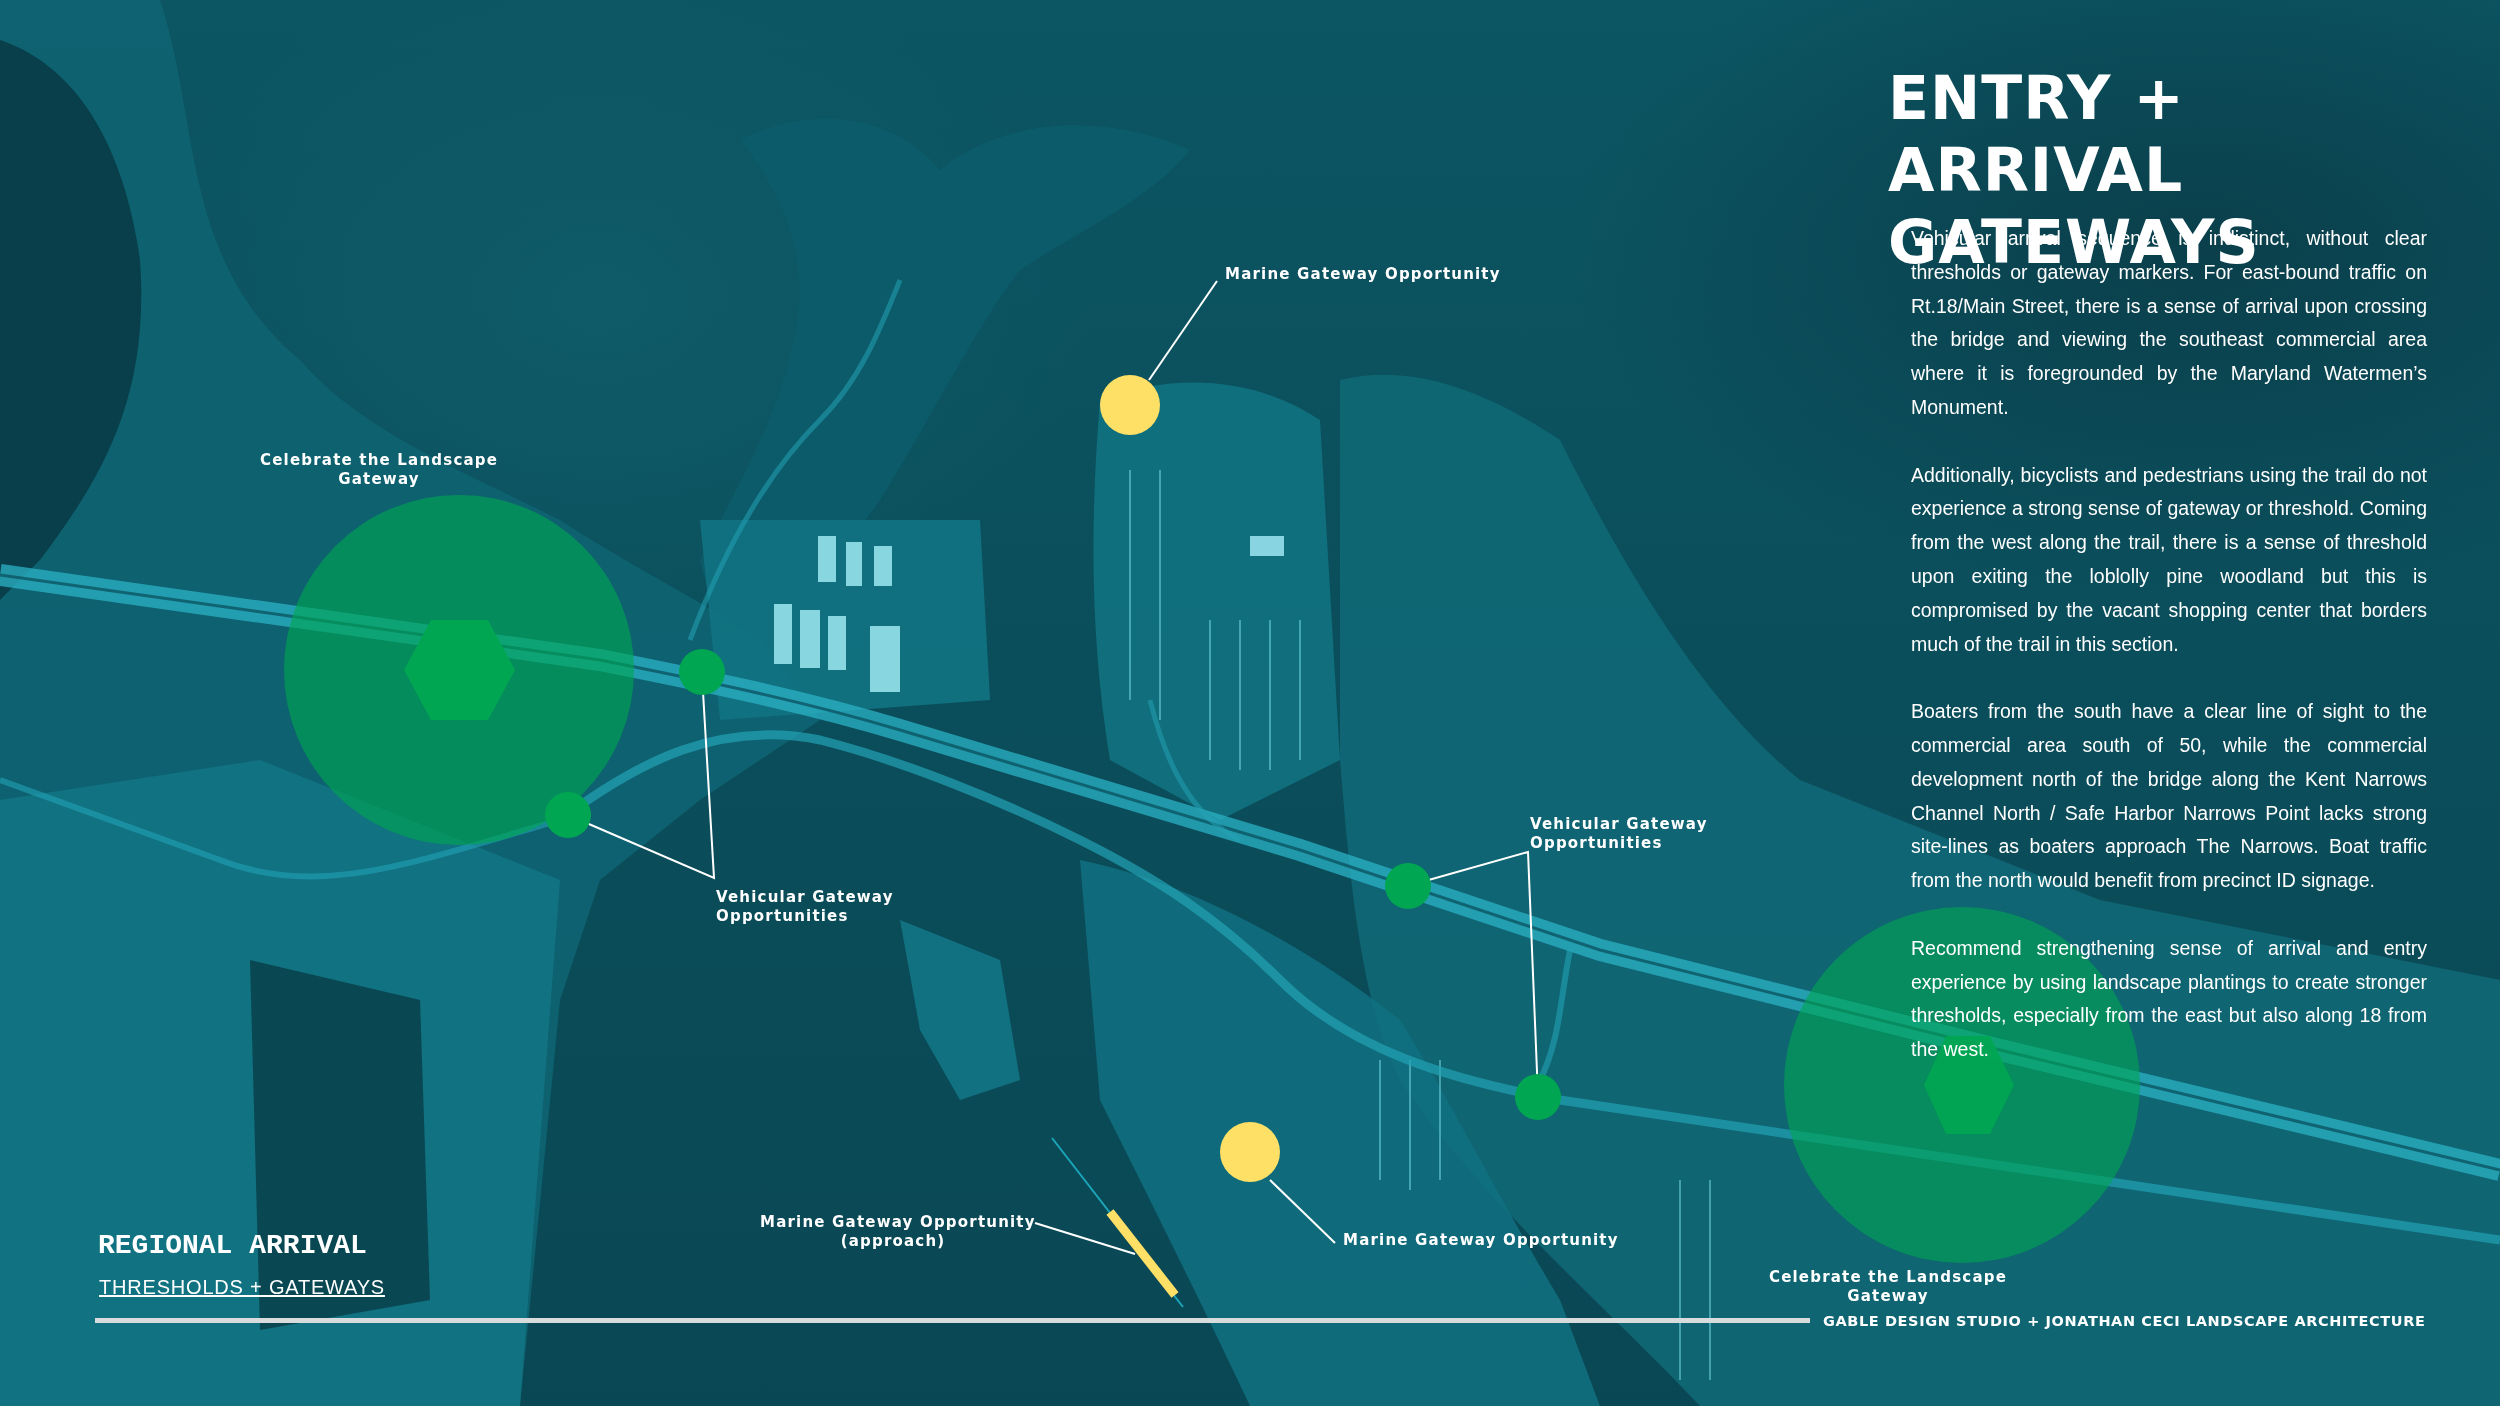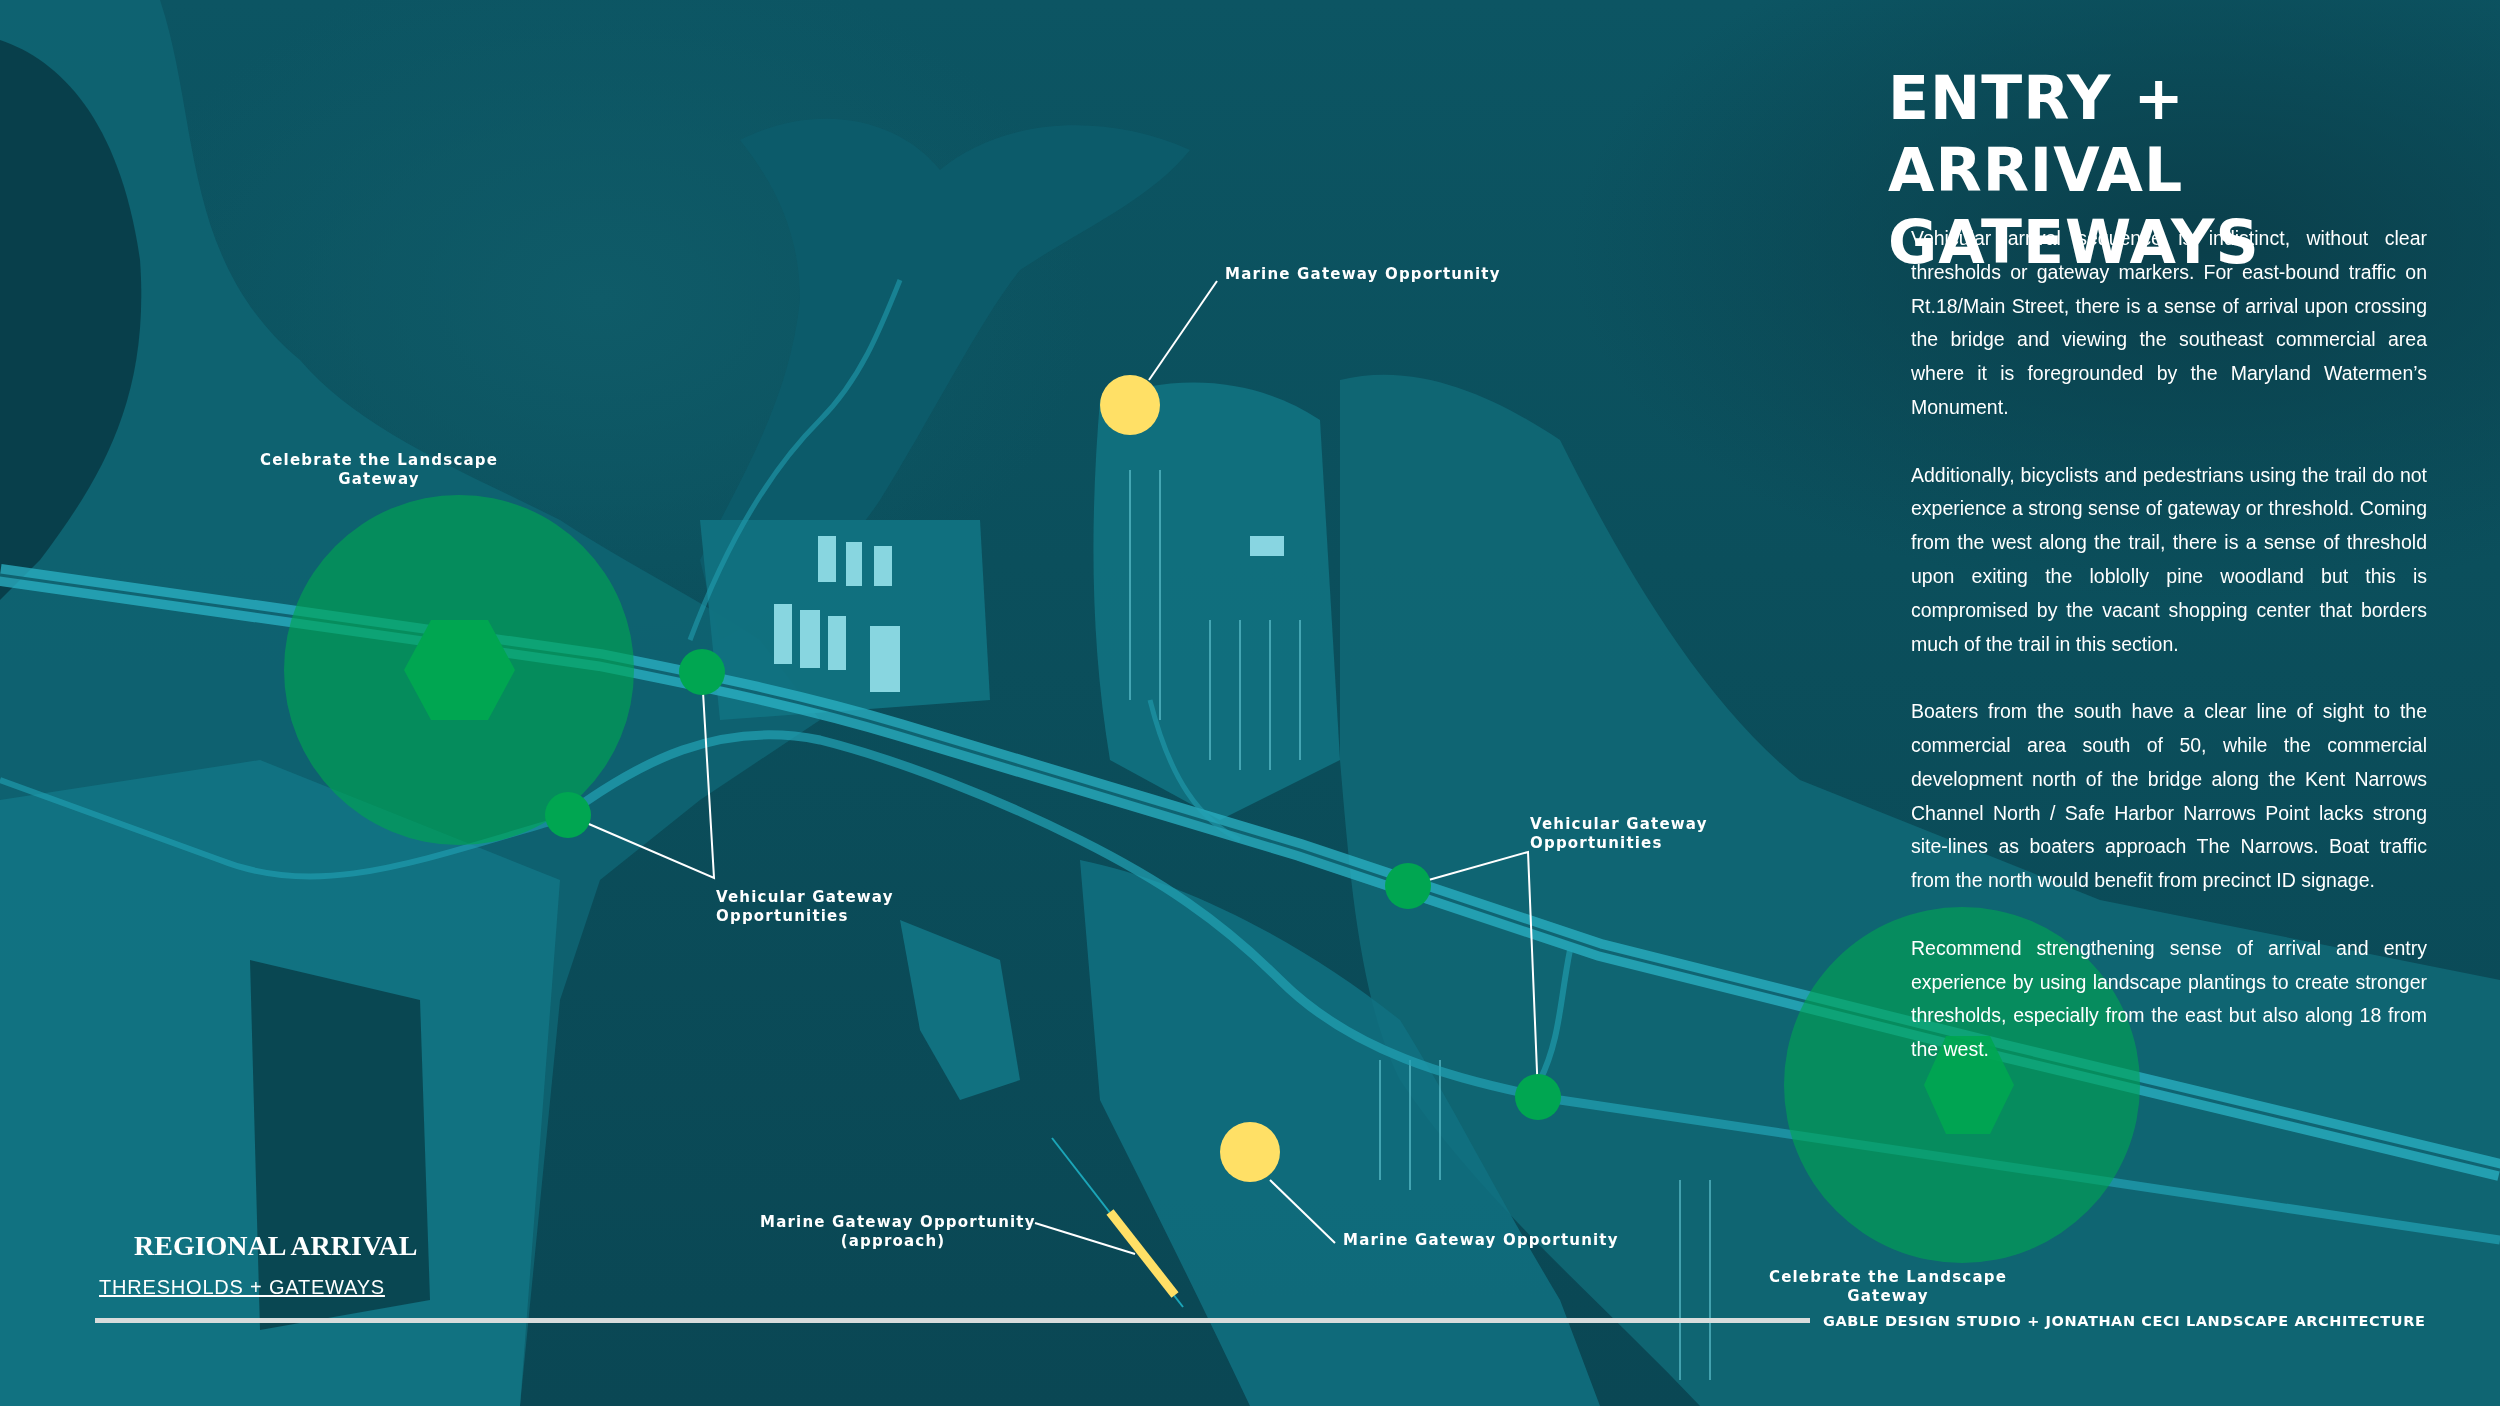--- a/index.html
+++ b/index.html
@@ -24,21 +24,21 @@
       letter-spacing: 1px; color: #ffffff;
     }
     .side-body {
       position: absolute; left: 1894px; top: 222px; width: 516px;
       font-family: "Liberation Sans", sans-serif; font-size: 19.5px; line-height: 33.8px;
       color: #ffffff; text-align: justify; margin-left: 17px;
     }
     .side-body p { margin-bottom: 33.8px; }
     .reg-title {
       position: absolute; left: 98px; top: 1230px;
-      font-family: Liberation Serif, serif; font-weight: bold; font-size: 28px; color: #ffffff; margin-left: 36px;
+      font-family: Liberation Mono, monospace; font-weight: bold; font-size: 28px; color: #ffffff;
     }
     .reg-sub {
       position: absolute; left: 99px; top: 1276px;
       font-family: "Liberation Sans", sans-serif; font-size: 20px; letter-spacing: 0.8px; color: #ffffff; text-decoration: underline;
     }
     .rule { position: absolute; left: 95px; top: 1318px; width: 1715px; height: 5px; background: #d8dcdc; }
     .credit {
       position: absolute; left: 1823px; top: 1313px;
       font-family: "DejaVu Sans", sans-serif; font-weight: bold; font-size: 14.5px; letter-spacing: 0.6px; color: #ffffff;
     }

